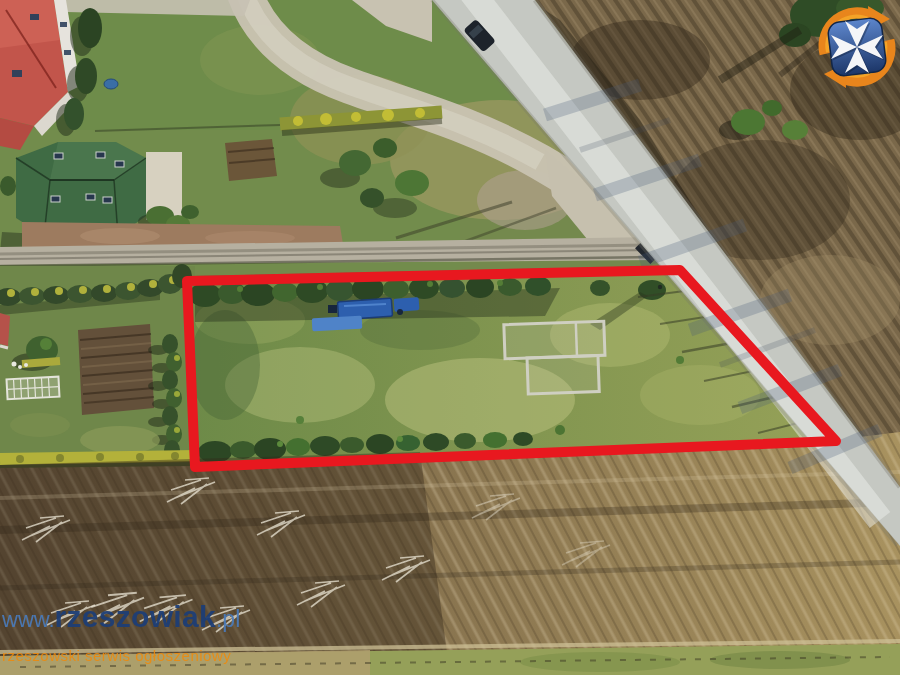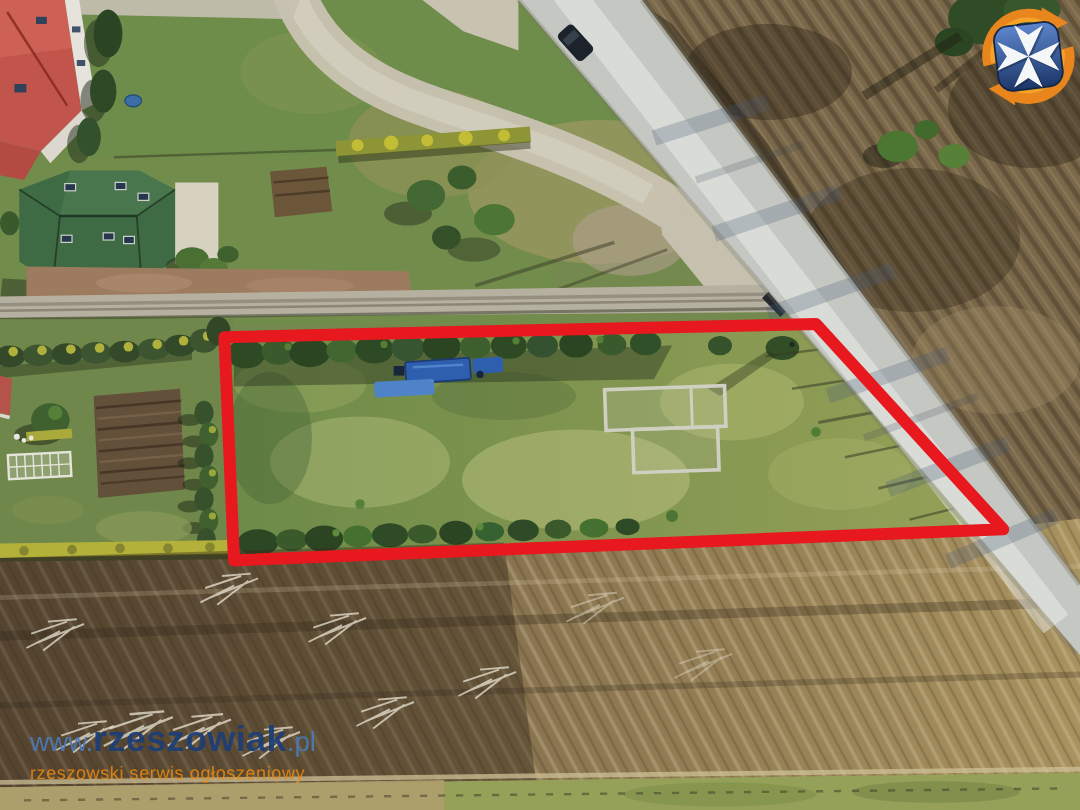--- a/index.html
+++ b/index.html
@@ -1,23 +1,23 @@
 <!DOCTYPE html>
 <html><head>
 <meta charset="utf-8">
 <style>
   html,body{margin:0;padding:0;background:#222;}
   .stage{position:relative;width:900px;height:675px;overflow:hidden;font-family:"Liberation Sans",sans-serif;}
   .scene{position:absolute;left:0;top:0;}
-  .watermark{position:absolute;left:25px;top:602px;opacity:.94;line-height:1;white-space:nowrap;}
+  .watermark{position:absolute;left:2px;top:602px;opacity:.94;line-height:1;white-space:nowrap;}
   .wm-line1 span{vertical-align:baseline;}
   .wm-www{font-size:22px;color:#4a7ab8;}
   .wm-name{font-size:30px;font-weight:bold;color:#1d3e76;letter-spacing:.3px;}
   .wm-tld{font-size:23px;color:#4a7ab8;}
-  .wm-line2{margin-top:5px;font-size:15px;color:#ef8a0c;letter-spacing:.5px;opacity:.92;}
+  .wm-line2{margin-top:16px;font-size:15px;color:#ef8a0c;letter-spacing:.5px;opacity:.92;}
   .logo{position:absolute;left:816px;top:4px;width:82px;height:84px;}
 </style>
 </head>
 <body>
 
 <div class="stage">
 <svg class="scene" width="900" height="675" viewBox="0 0 900 675">
   <defs>
     <linearGradient id="plotGrad" x1="0" y1="0" x2="1" y2="0">
       <stop offset="0" stop-color="#6d8a48"></stop>

